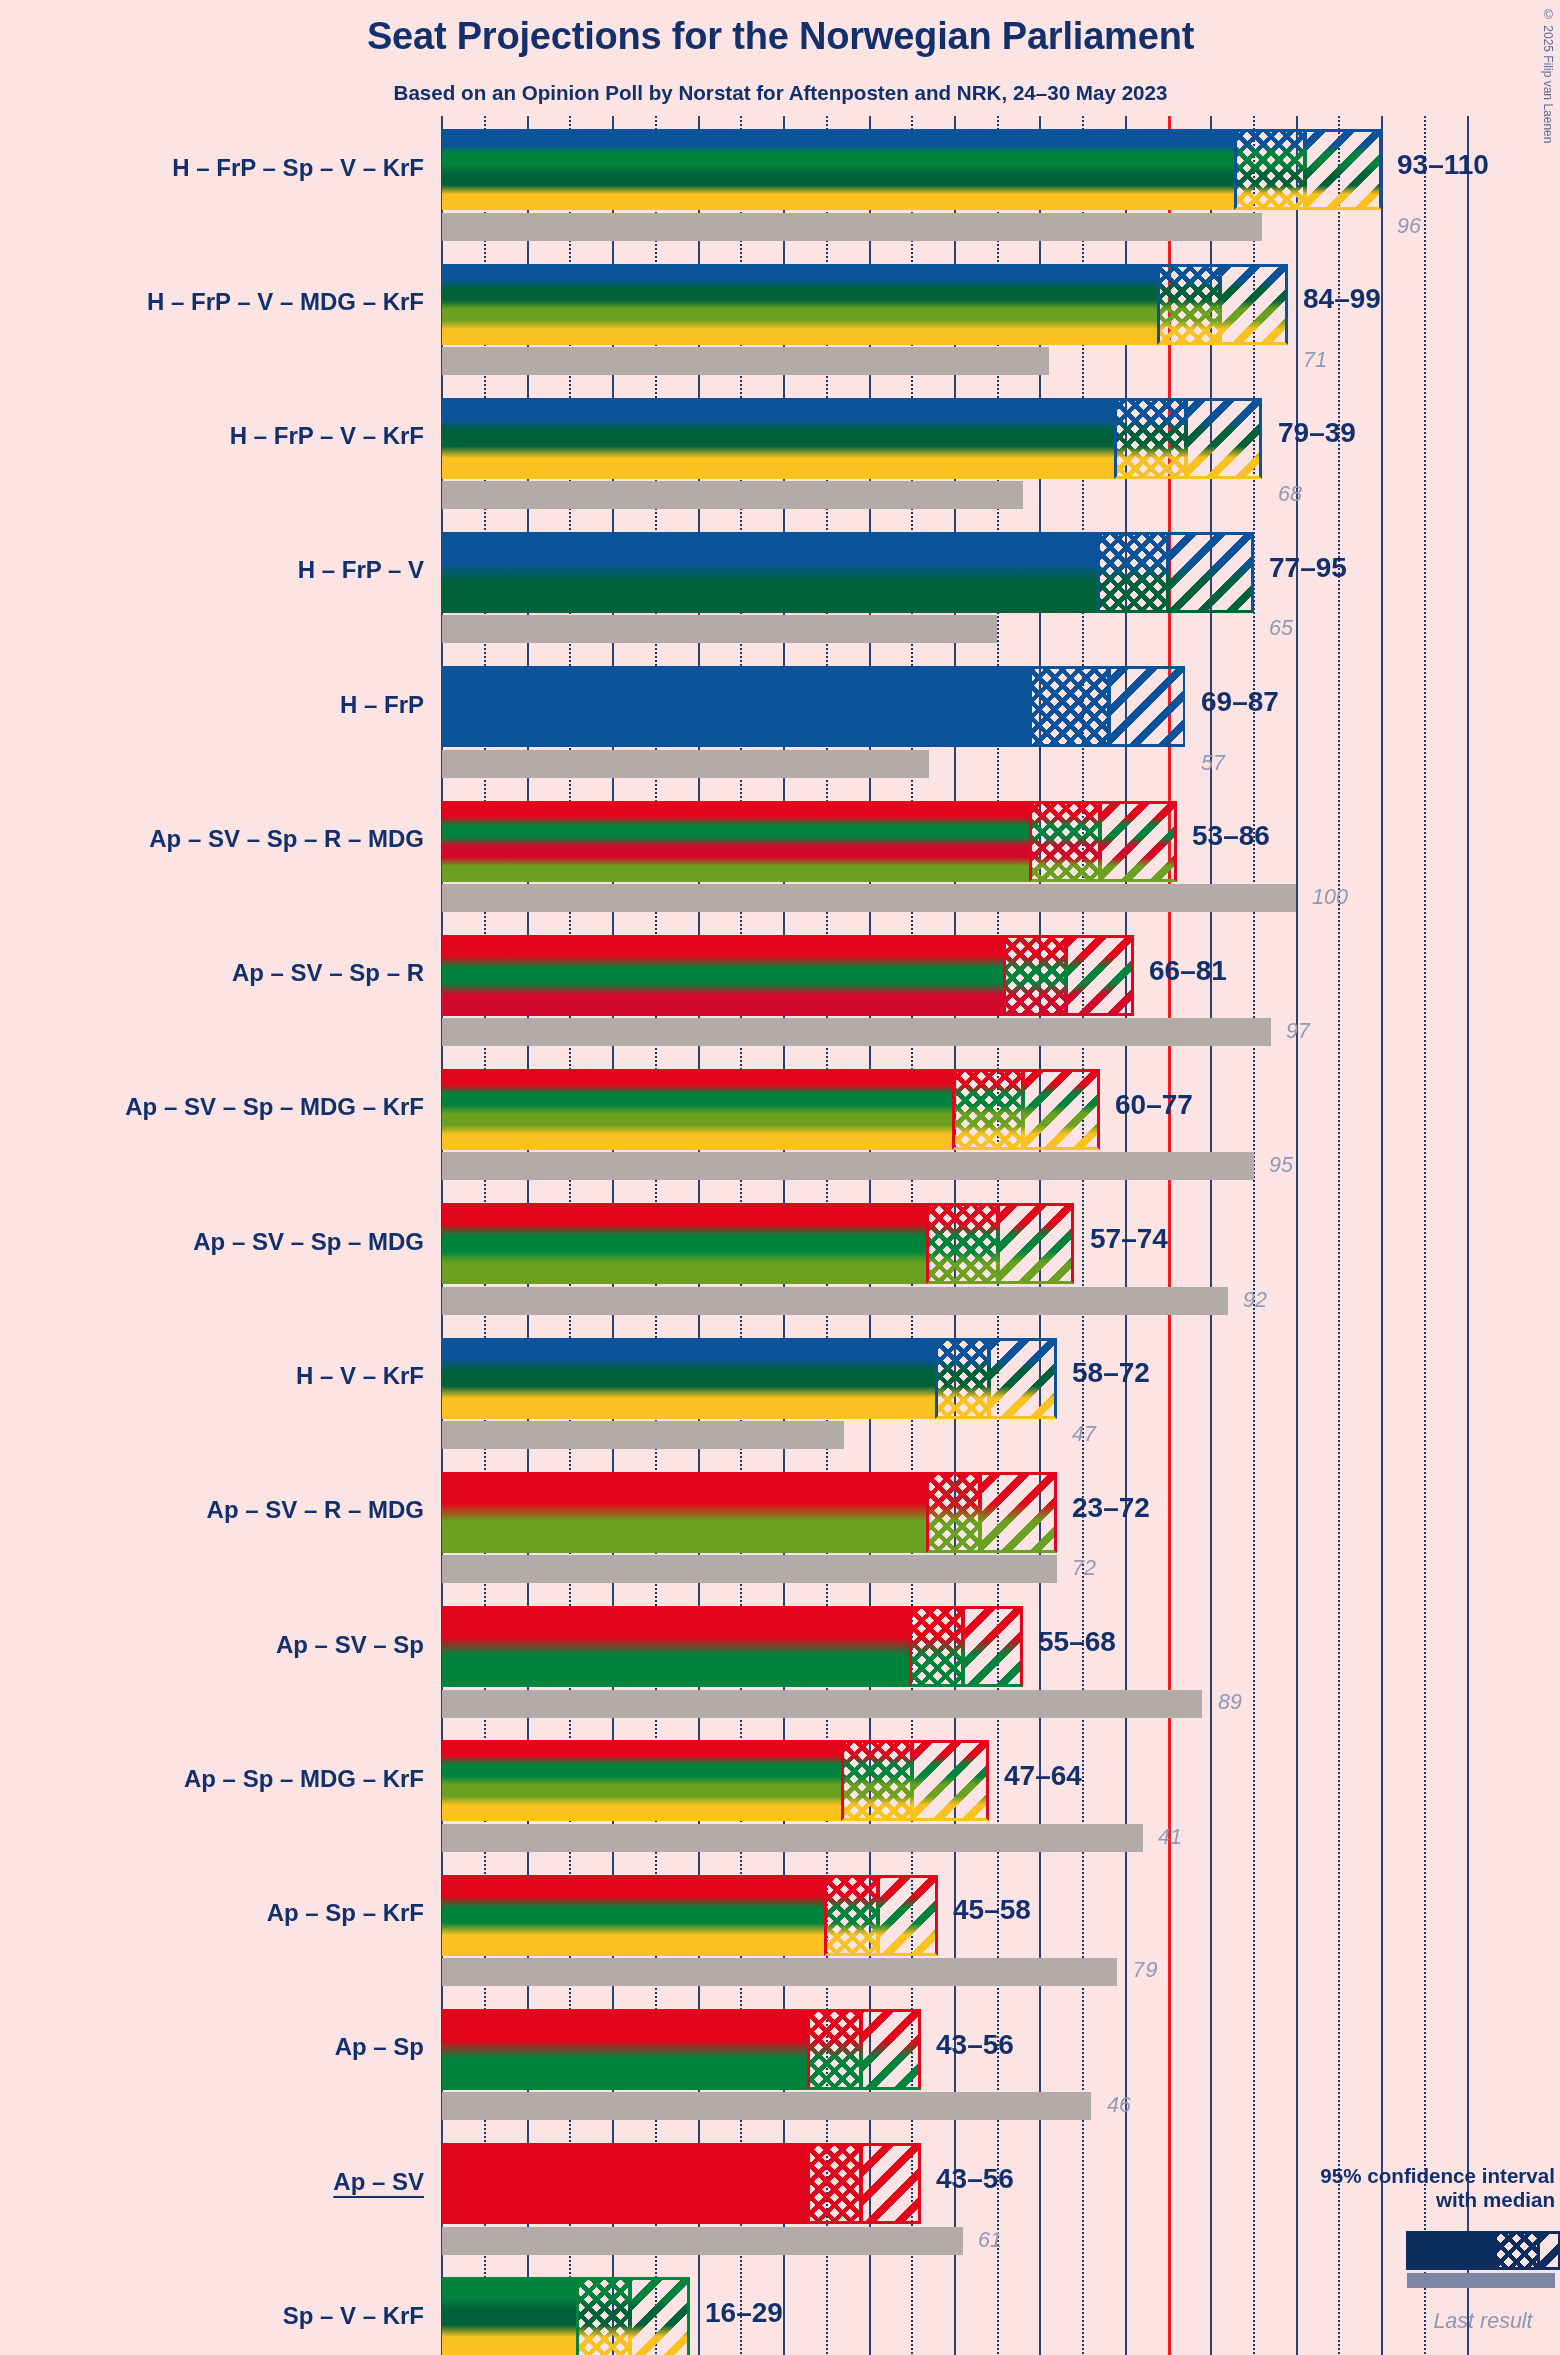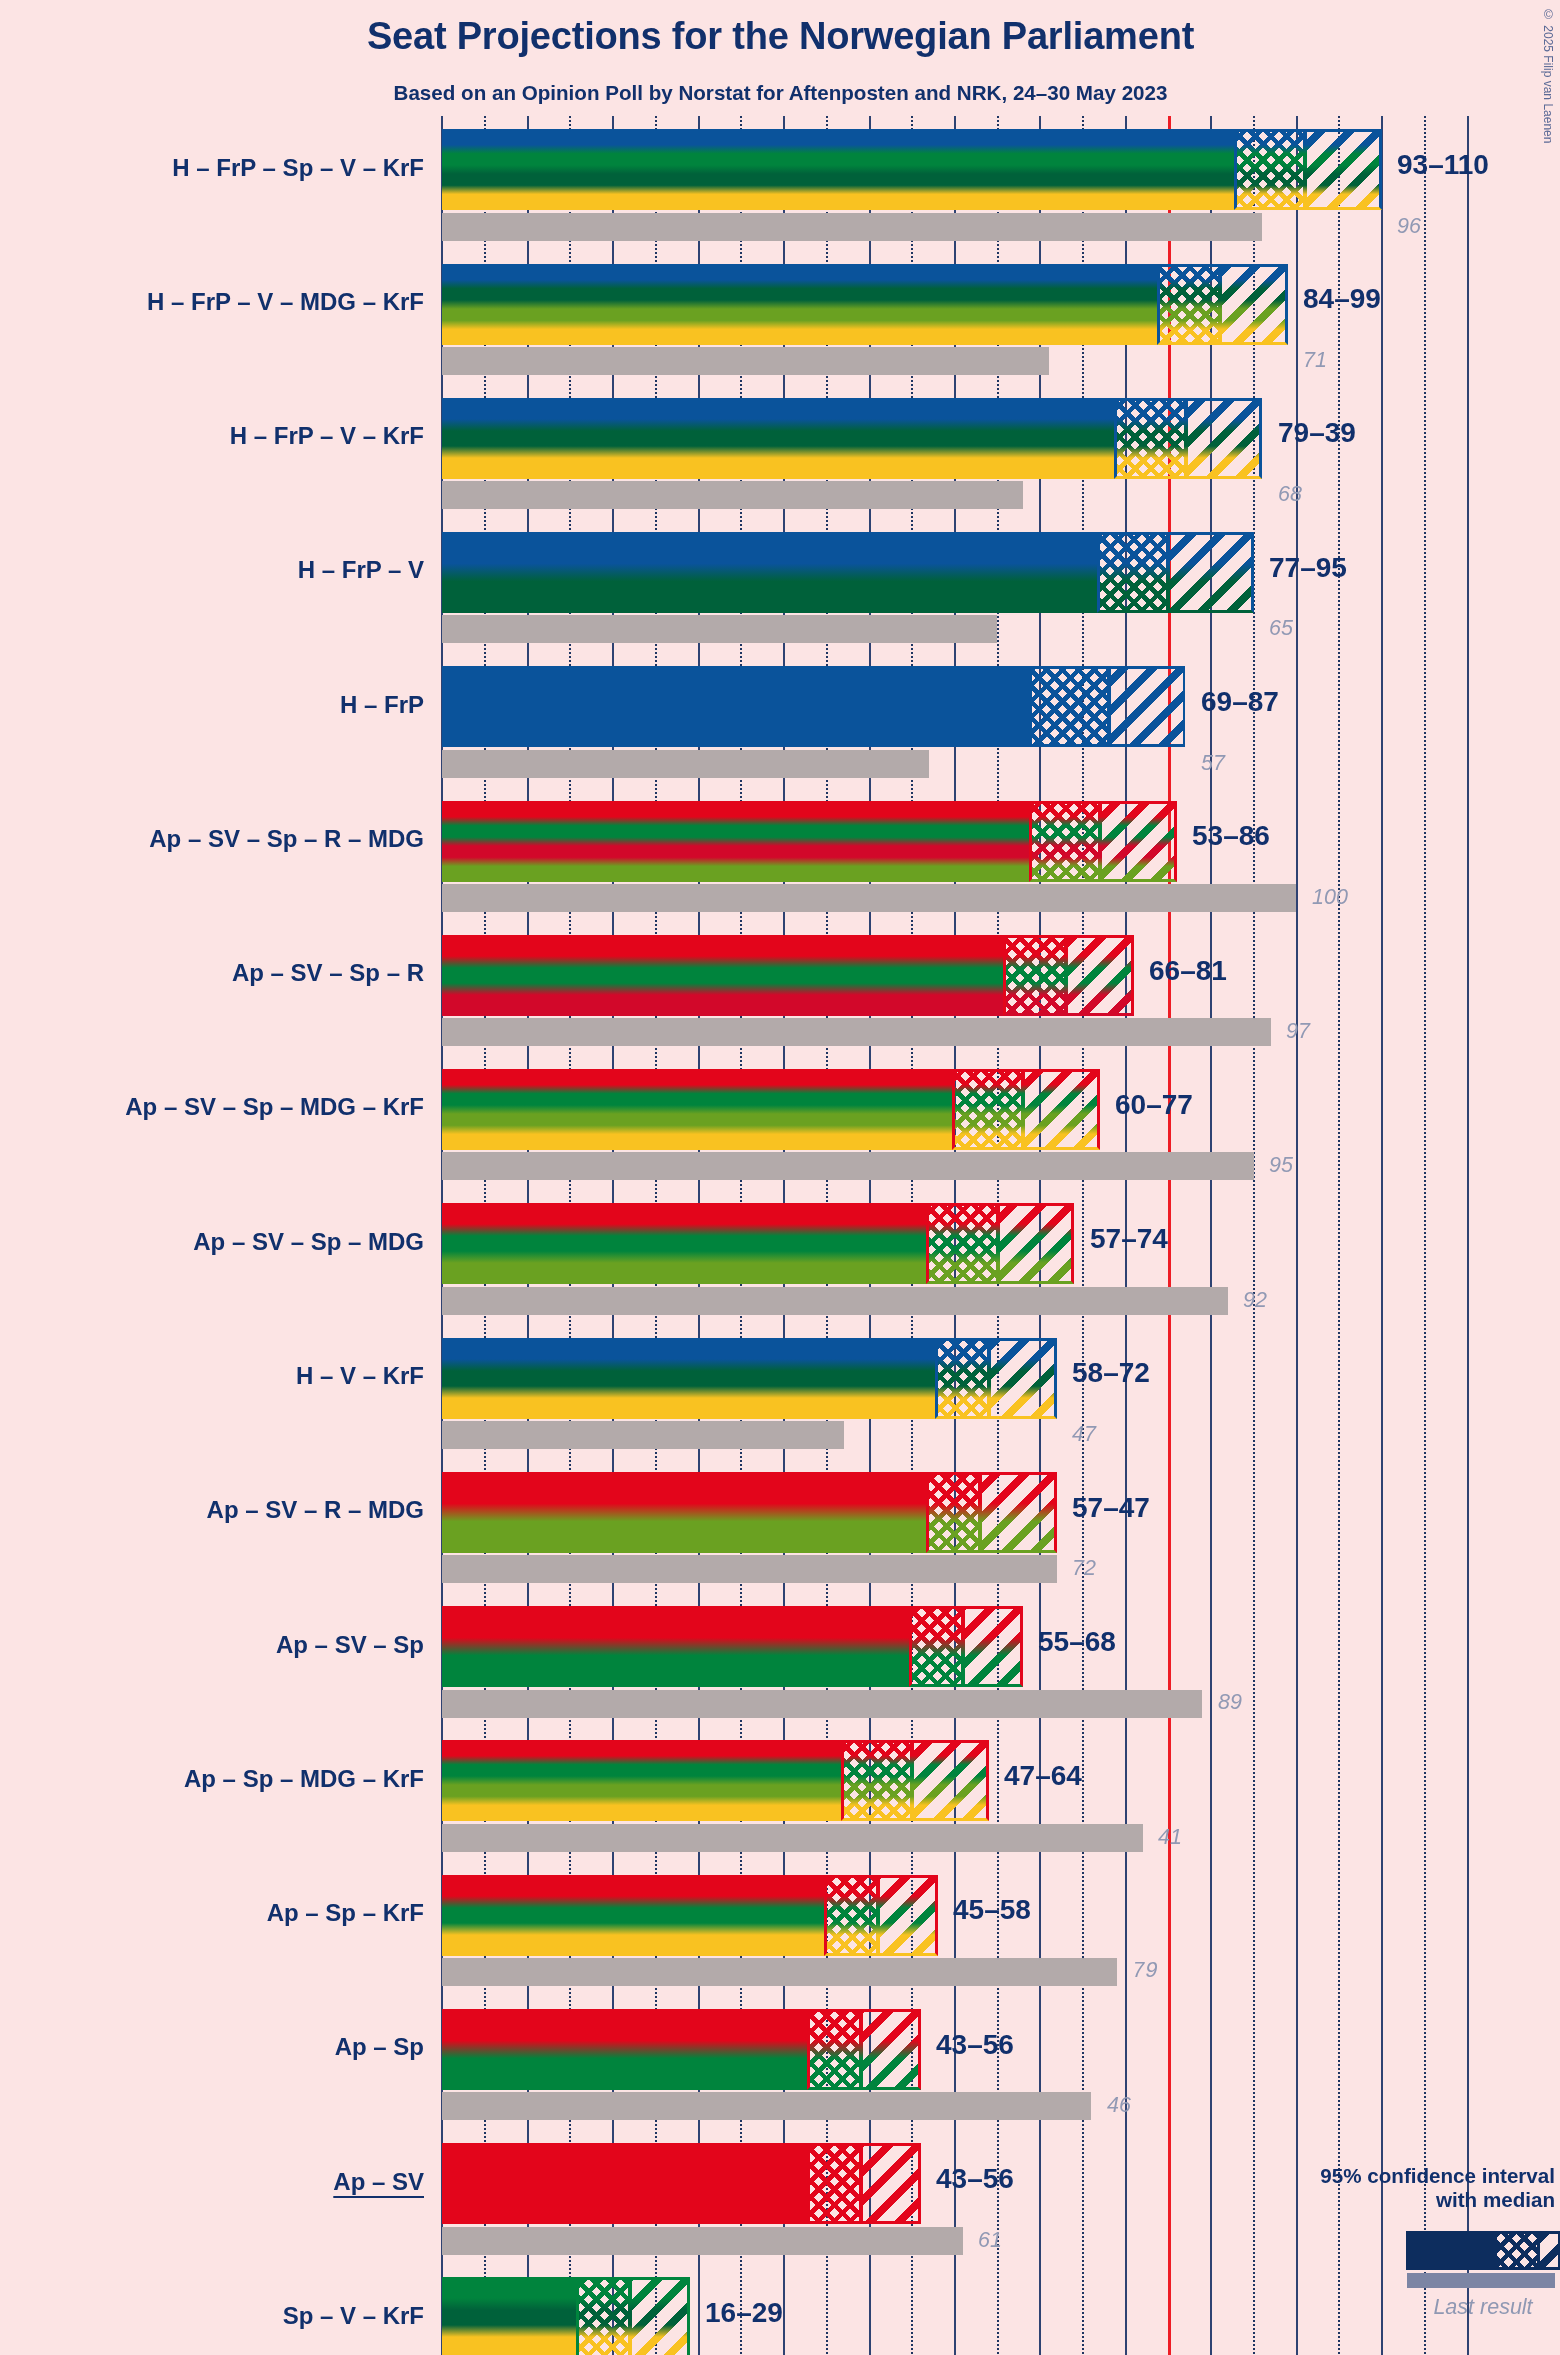--- a/index.html
+++ b/index.html
@@ -73,21 +73,21 @@
     position:absolute;right:0;
     text-align:right;font-size:20.6px;font-weight:bold;color:#11306c;
     line-height:1.18;
     white-space:nowrap;
   }
   #legend .lgbar{position:absolute;background:#0d2d5e;box-sizing:border-box;}
   #legend .lglast{position:absolute;background:#7c85a4;}
   #legend .lglastlbl{
     position:absolute;
     font-size:21.5px;font-style:italic;color:#8f98b3;
-    text-align:center;white-space:nowrap;
+    text-align:center;white-space:nowrap;margin-top:14px;
   }
 </style>
 </head>
 <body>
 
 <div id="title">Seat Projections for the Norwegian Parliament</div>
 <div id="subtitle">Based on an Opinion Poll by Norstat for Aftenposten and NRK, 24–30 May 2023</div>
 <div id="copyright">© 2025 Filip van Laenen</div>
 
 <div id="plot">
@@ -251,21 +251,21 @@
     <div class="row">
       <div class="bar" style="left: 442px; top: 1472px; width: 615px; height: 81px; border: 0px;">
         <div class="seg seg-solid" style="left: 0px; width: 487px; background: linear-gradient(rgb(227, 5, 27) 11%, rgb(227, 5, 27) 39%, rgb(106, 161, 33) 61%, rgb(106, 161, 33) 89%);"></div>
         <div class="seg seg-cross" style="left: 487px; width: 51px; background: linear-gradient(rgb(227, 5, 27) 11%, rgb(227, 5, 27) 39%, rgb(106, 161, 33) 61%, rgb(106, 161, 33) 89%); mask-image: repeating-linear-gradient(45deg, transparent 0px, transparent 6.6px, rgb(0, 0, 0) 6.6px, rgb(0, 0, 0) 11.2px), repeating-linear-gradient(-45deg, transparent 0px, transparent 6.6px, rgb(0, 0, 0) 6.6px, rgb(0, 0, 0) 11.2px);"></div>
         <div class="seg seg-diag" style="left: 538px; width: 77px; background: linear-gradient(rgb(227, 5, 27) 11%, rgb(227, 5, 27) 39%, rgb(106, 161, 33) 61%, rgb(106, 161, 33) 89%); mask-image: repeating-linear-gradient(-45deg, transparent 0px, transparent 13px, rgb(0, 0, 0) 13px, rgb(0, 0, 0) 20.6px);"></div>
         <div style="position: absolute; box-sizing: border-box; left: 484px; top: 0px; width: 131px; height: 81px; border-width: 3.7px; border-style: solid; border-color: rgb(227, 5, 27) rgb(227, 5, 27) rgb(106, 161, 33);"></div>
         <div style="position: absolute; left: 536px; top: 0px; width: 3.7px; height: 81px; background: linear-gradient(rgb(227, 5, 27) 11%, rgb(227, 5, 27) 39%, rgb(106, 161, 33) 61%, rgb(106, 161, 33) 89%);"></div>
       </div>
     </div>
     <div class="rowlabel" style="top: 1496px; right: 1137px;">Ap – SV – R – MDG</div>
-    <div class="ci" style="left: 1072px; top: 1492px;">57–47</div>
+    <div class="ci" style="left: 1072px; top: 1492px;">23–72</div>
     <div class="lastval" style="left: 1072px; top: 1556px;">72</div>
     <div class="lastbar" style="left: 442px; top: 1690px; width: 760px; height: 28px; background: rgb(179, 170, 170);"></div>
     <div class="row">
       <div class="bar" style="left: 442px; top: 1606px; width: 581px; height: 81px; border: 0px;">
         <div class="seg seg-solid" style="left: 0px; width: 470px; background: linear-gradient(rgb(227, 5, 27) 11%, rgb(227, 5, 27) 39%, rgb(0, 132, 61) 61%, rgb(0, 132, 61) 89%);"></div>
         <div class="seg seg-cross" style="left: 470px; width: 51px; background: linear-gradient(rgb(227, 5, 27) 11%, rgb(227, 5, 27) 39%, rgb(0, 132, 61) 61%, rgb(0, 132, 61) 89%); mask-image: repeating-linear-gradient(45deg, transparent 0px, transparent 6.6px, rgb(0, 0, 0) 6.6px, rgb(0, 0, 0) 11.2px), repeating-linear-gradient(-45deg, transparent 0px, transparent 6.6px, rgb(0, 0, 0) 6.6px, rgb(0, 0, 0) 11.2px);"></div>
         <div class="seg seg-diag" style="left: 521px; width: 60px; background: linear-gradient(rgb(227, 5, 27) 11%, rgb(227, 5, 27) 39%, rgb(0, 132, 61) 61%, rgb(0, 132, 61) 89%); mask-image: repeating-linear-gradient(-45deg, transparent 0px, transparent 13px, rgb(0, 0, 0) 13px, rgb(0, 0, 0) 20.6px);"></div>
         <div style="position: absolute; box-sizing: border-box; left: 467px; top: 0px; width: 114px; height: 81px; border-width: 3.7px; border-style: solid; border-color: rgb(227, 5, 27) rgb(227, 5, 27) rgb(0, 132, 61);"></div>
         <div style="position: absolute; left: 519px; top: 0px; width: 3.7px; height: 81px; background: linear-gradient(rgb(227, 5, 27) 11%, rgb(227, 5, 27) 39%, rgb(0, 132, 61) 61%, rgb(0, 132, 61) 89%);"></div>
       </div>

